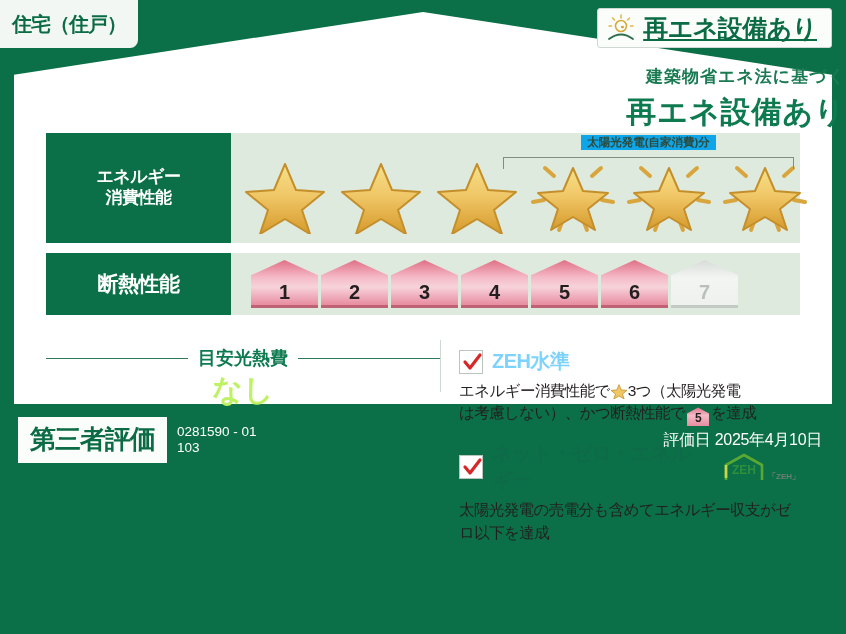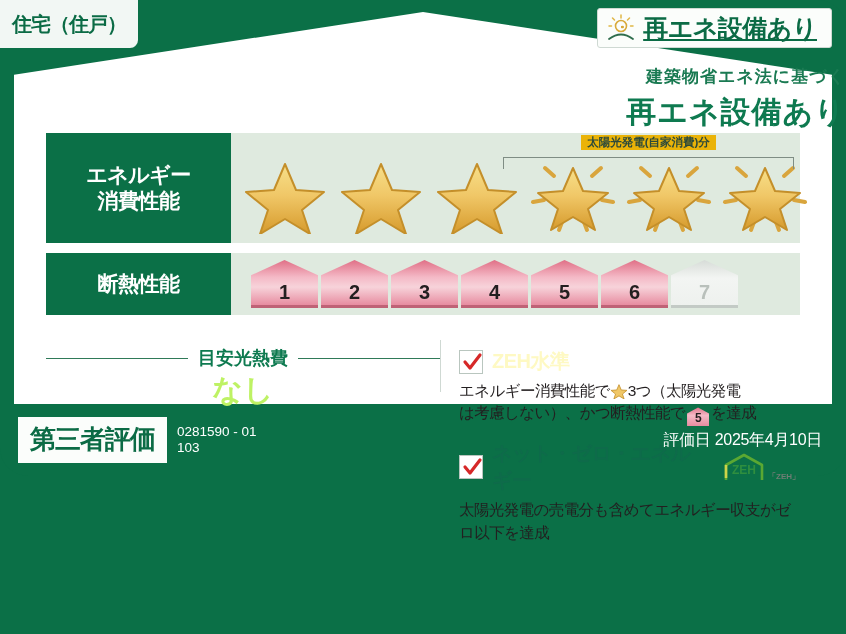--- a/index.html
+++ b/index.html
@@ -92,21 +92,21 @@
   }
   .perf-row.insul { height: 62px; background: #dfeadf; text-align: right; }
 
   .row-label {
     width: 185px;
     flex: 0 0 185px;
     background: #0b7047;
     color: #fff;
     display: flex; flex-direction: column;
     align-items: center; justify-content: center;
-    font-size: 21px; font-weight: bold;
+    font-size: 17px; font-weight: bold;
     line-height: 1.22;
     letter-spacing: -0.5px;
   }
   .insul .row-label { font-size: 21px; }
 
   .row-body { flex: 1; position: relative; }
 
   
   .stars {
     position: absolute; inset: 0;
@@ -125,21 +125,21 @@
   }
   .solar-bracket .cap {
     position: absolute; left: 0; right: 0; bottom: 0; height: 12px;
     border: 1px solid #7f8d84;
     border-bottom: none;
   }
   .solar-bracket .txt {
     position: absolute; left: 0; right: 0; top: -4px;
     text-align: center;
     font-size: 11.5px; font-weight: bold; color: #2c4a3a;
-    background: #eab308;
+    background: #0ea5e9;
     width: max-content; margin: 0 auto; padding: 0 6px;
   }
 
   
   .grades {
     position: absolute; inset: 0;
     display: flex; align-items: center;
     padding-left: 20px; gap: 3px;
   }
   .grade {
@@ -192,21 +192,21 @@
 
   .zeh-panel { flex: 1; padding-left: 18px; padding-top: 8px; }
 
   .check-line { display: flex; align-items: center; gap: 9px; margin-bottom: 5px; }
   .checkbox {
     width: 24px; height: 24px; flex: 0 0 24px;
     border: 1px solid #b9c6bf; background: #fff;
     position: relative;
   }
   .checkbox svg { position: absolute; left: 2px; top: 1px; width: 21px; height: 21px; }
-  .check-title { color: #fef9c3; font-size: 20px; font-weight: bold; letter-spacing: -0.5px; }
+  .check-title { color: #7dd3fc; font-size: 20px; font-weight: bold; letter-spacing: -0.5px; }
   .check-title.dark { color: #0e6b4a; }
 
   .desc {
     font-size: 15.5px; color: #231f20; line-height: 1.45;
     letter-spacing: -0.6px;
     margin-bottom: 14px;
   }
   .inline-star { display: inline-block; vertical-align: -3px; width: 18px; height: 18px; }
   .inline-grade {
     display: inline-block; vertical-align: -4px;

